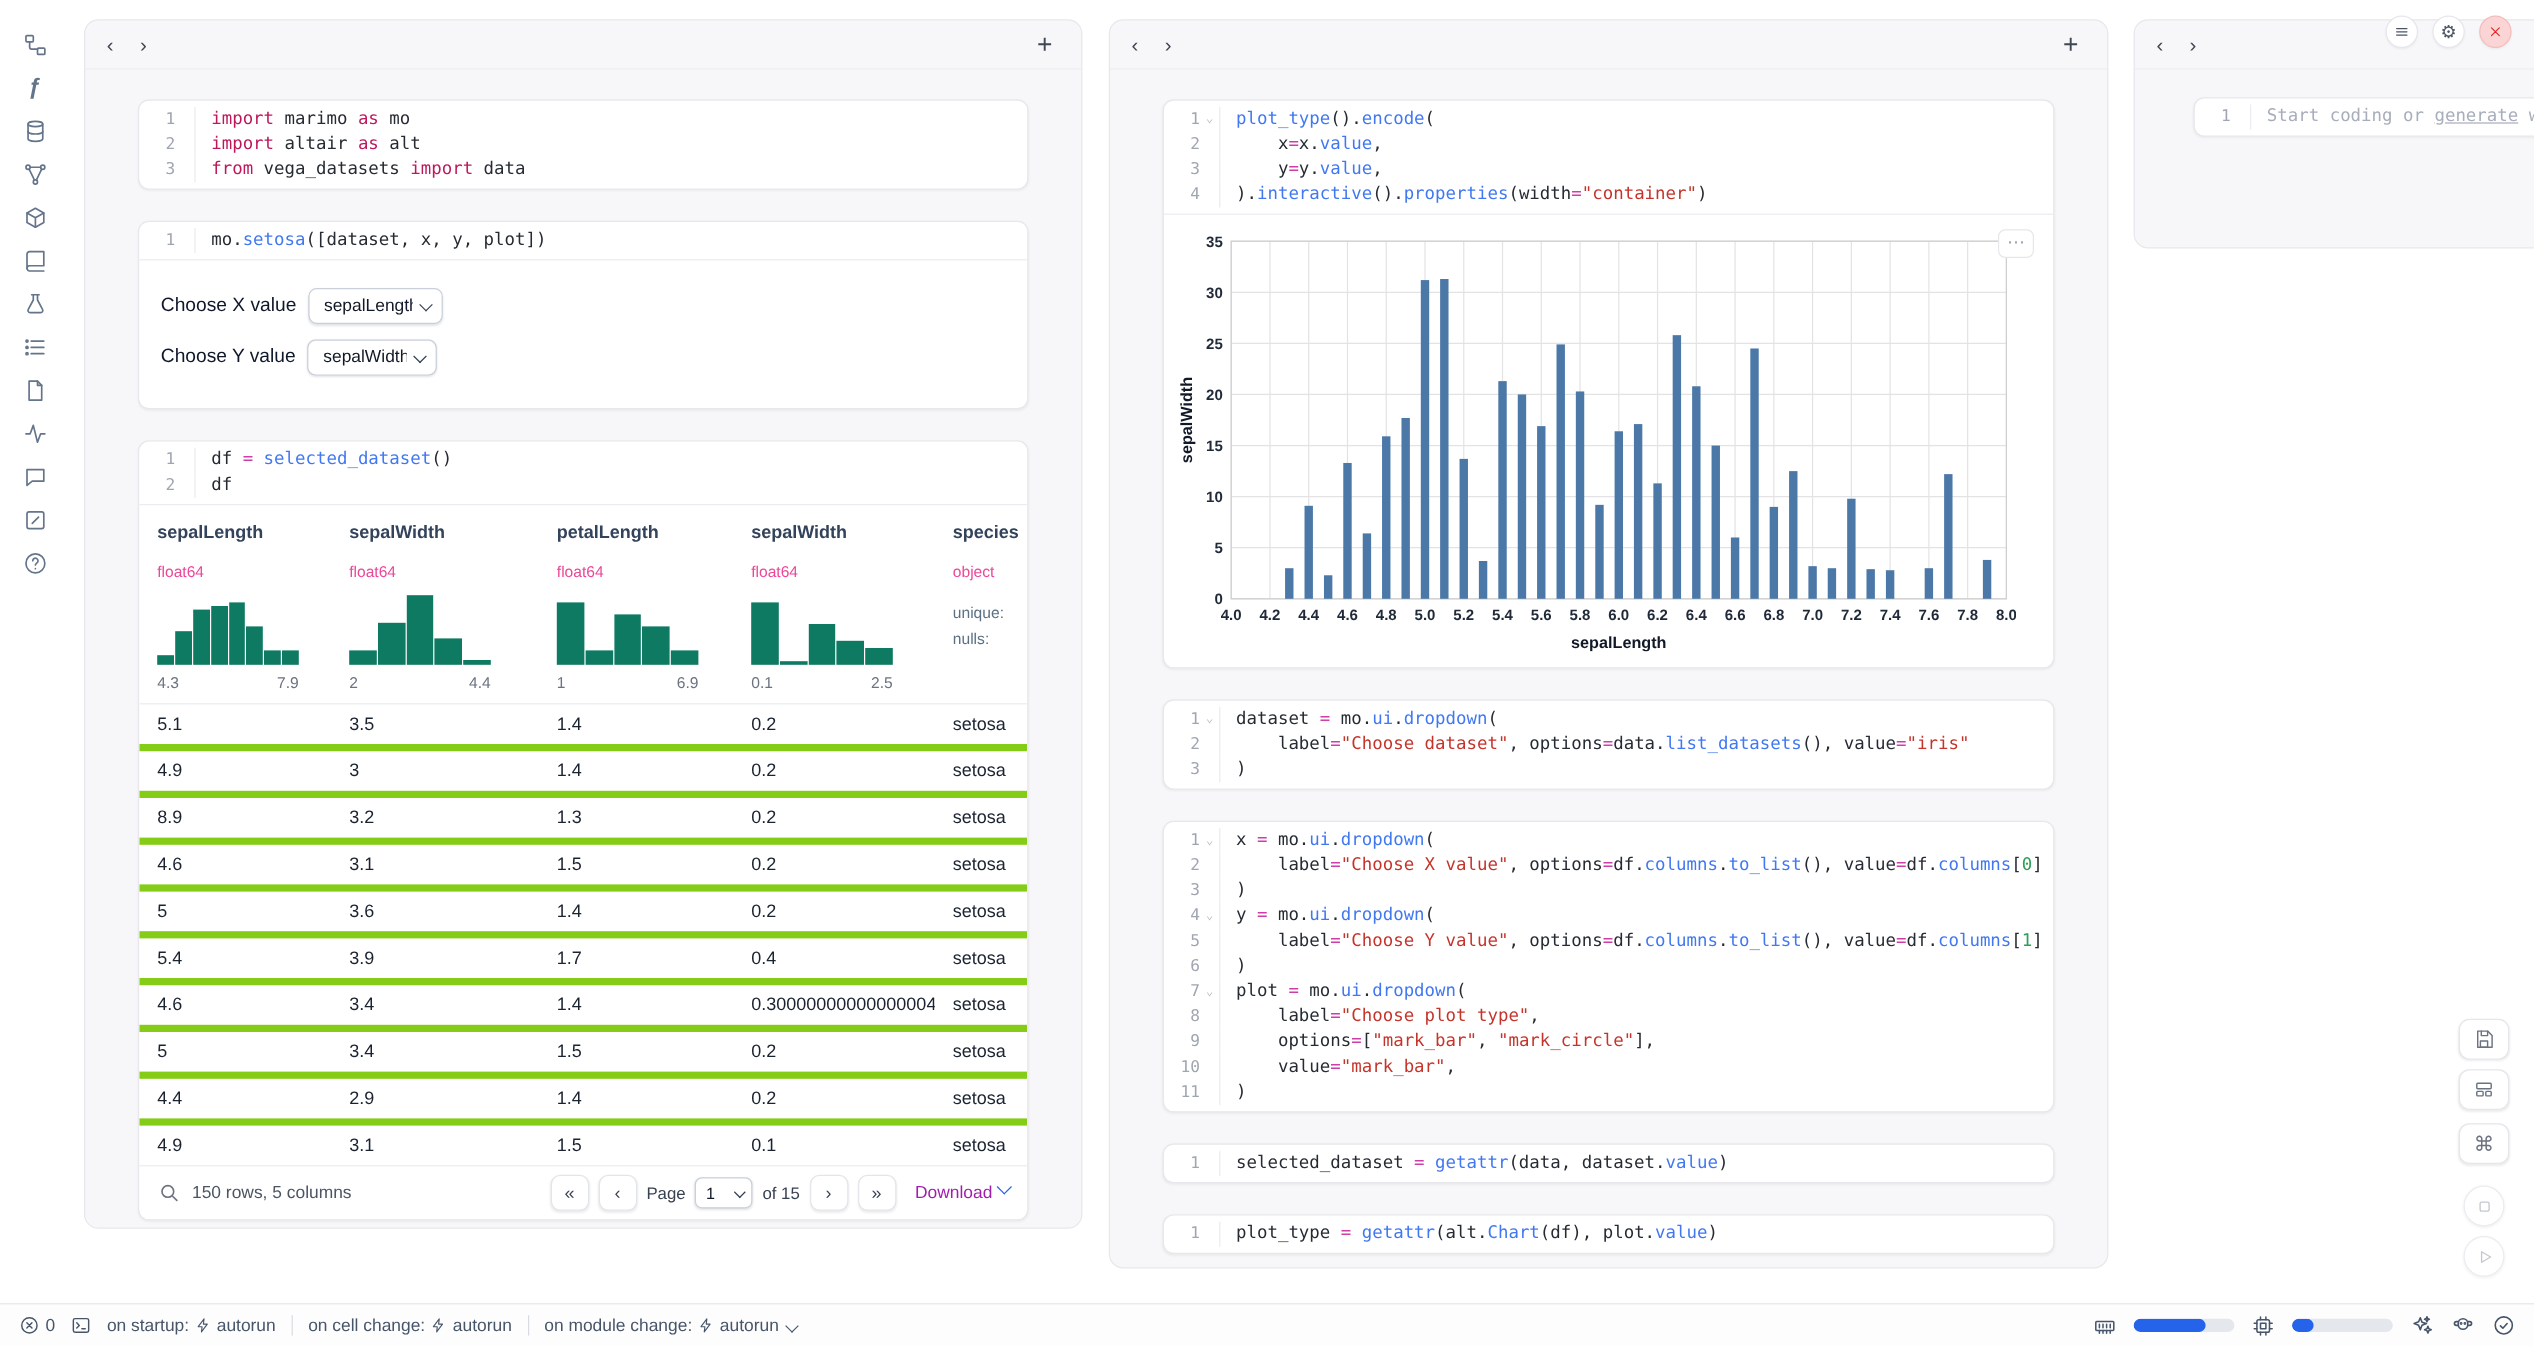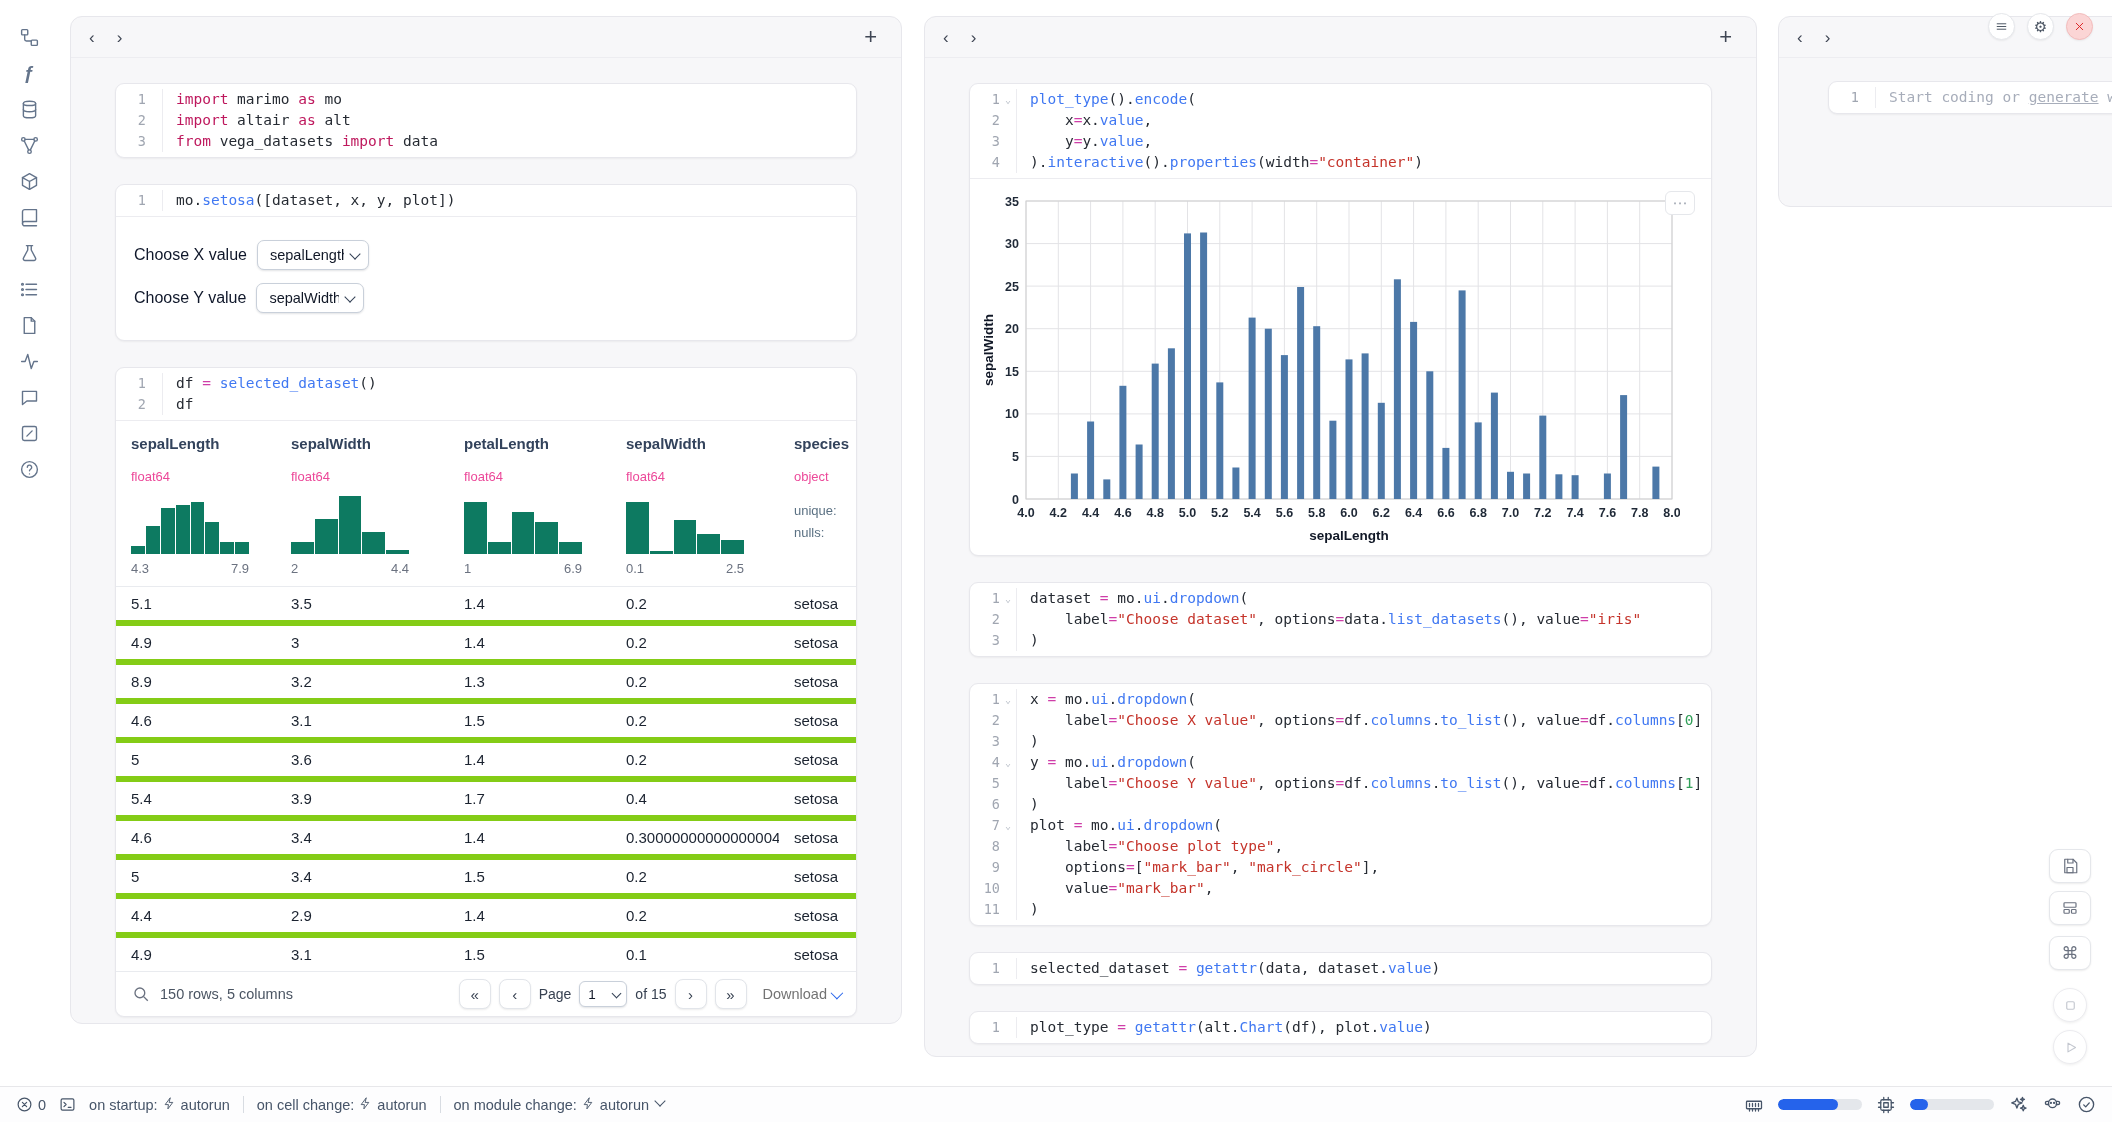--- a/index.html
+++ b/index.html
@@ -61,21 +61,21 @@
   .td{height:33px;line-height:33px;padding-left:15px;font-size:15px;color:#1b2330;white-space:nowrap;overflow:hidden}
   .tfoot{height:44px;border-top:1px solid #e9ebef;display:flex;align-items:center;padding:0 16px;font-size:14.5px;color:#4b5563}
   .tf-left{display:flex;align-items:center;gap:10px}
   .tf-right{margin-left:auto;display:flex;align-items:center;gap:8px}
   .pgbtn{width:32px;height:30px;border:1px solid #e2e5ea;border-radius:8px;background:#fff;
          box-shadow:0 1px 2px rgba(0,0,0,.08);color:#374151;font-size:15px;line-height:1;padding:0}
   .pg-label{font-size:14px;color:#374151}
   .pg-sel{width:48px}
   .pg-sel select{height:26px;padding:0 18px 0 8px;font-size:13.5px;border-radius:6px}
   .pg-sel.sel-wrap::after{top:9px;right:7px;width:6px;height:6px}
-  .download{color:#737373;display:flex;align-items:center;gap:4px;margin-left:8px;font-size:14.5px;cursor:pointer}
+  .download{color:#a21caf;display:flex;gap:4px;margin-left:8px;font-size:14.5px;cursor:pointer}
   .dl-chev{width:8px;height:8px;border-right:1.6px solid #2563eb;border-bottom:1.6px solid #2563eb;transform:rotate(45deg) translateY(-2px)}
   .search-svg{width:18px;height:18px;stroke:#6b7280;fill:none;stroke-width:1.8}
   
   .chart-out{position:relative;padding:10px 10px 8px}
   svg.chart{width:700px;height:354px;font-family:"Liberation Sans",sans-serif}
   .grid{stroke:#e3e3e6;stroke-width:1}
   .xt,.yt{font-size:12.5px;font-weight:600;fill:#1f2937}
   .xt{text-anchor:middle}.yt{text-anchor:end}
   .at{font-size:13.5px;font-weight:700;fill:#111827;text-anchor:middle}
   .menu-btn{position:absolute;top:12px;right:16px;width:30px;height:24px;border:1px solid #e5e7eb;border-radius:6px;
@@ -100,21 +100,21 @@
   .fabc{position:absolute;left:2053px;width:34px;height:34px;border:1px solid #ececf0;border-radius:50%;background:#fff;
         box-shadow:0 1px 3px rgba(0,0,0,.07);display:flex;align-items:center;justify-content:center;padding:0}
   .fabc svg{width:15px;height:15px;stroke:#c3c7cf;fill:none;stroke-width:1.8;stroke-linejoin:round}
   .cmd-glyph{font-size:17px;color:#6b7280}
   
   .statusbar{position:absolute;left:0;bottom:0;width:100%;height:36px;background:#fdfdfe;border-top:1px solid #e7e7ea;
              display:flex;align-items:center;padding:0 16px;box-sizing:border-box;font-size:14.5px;color:#475569}
   .sb-left,.sb-right{display:flex;align-items:center;gap:13px}
   .sb-right{margin-left:auto;gap:15px}
   .sb-item{display:flex;align-items:center;gap:5px}
-  .sb-group{display:flex;align-items:flex-start;gap:5px;cursor:pointer}
+  .sb-group{display:flex;align-items:center;gap:5px;cursor:pointer}
   .sb-sep{width:1px;height:17px;background:#d8dce2}
   .sb-left svg,.sb-right svg{stroke:#475569;fill:none;stroke-width:1.7;stroke-linecap:round;stroke-linejoin:round}
   .bolt{fill:#475569;stroke:none}
   .meter{width:84px;height:11px;border-radius:6px;background:#e4e7eb;overflow:hidden;display:inline-block}
   .meter i{display:block;height:100%;background:#2563eb;border-radius:6px}
   .sb-chev{width:7px;height:7px;border-right:1.7px solid #475569;border-bottom:1.7px solid #475569;transform:rotate(45deg);margin-left:2px}
 </style>
 </head>
 <body>
 

